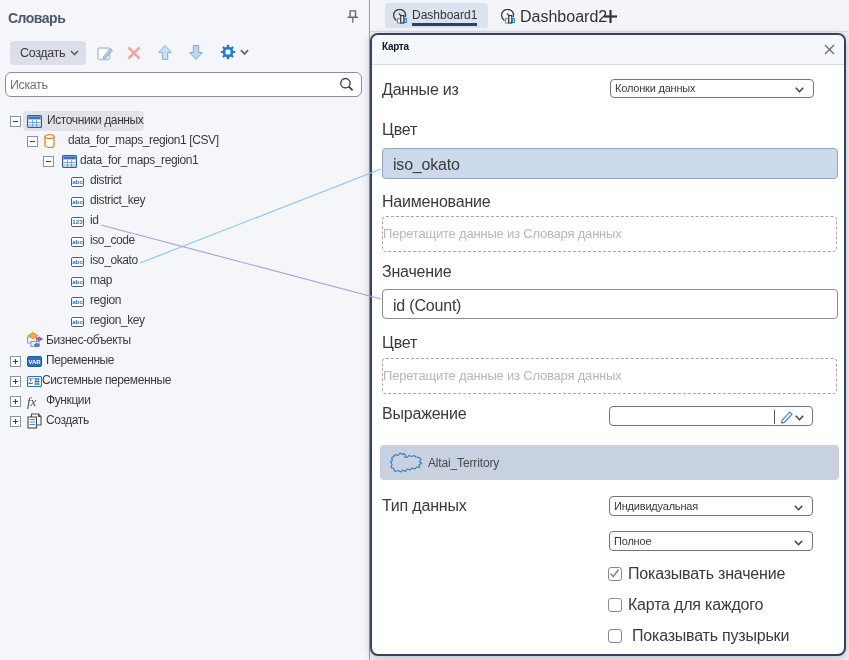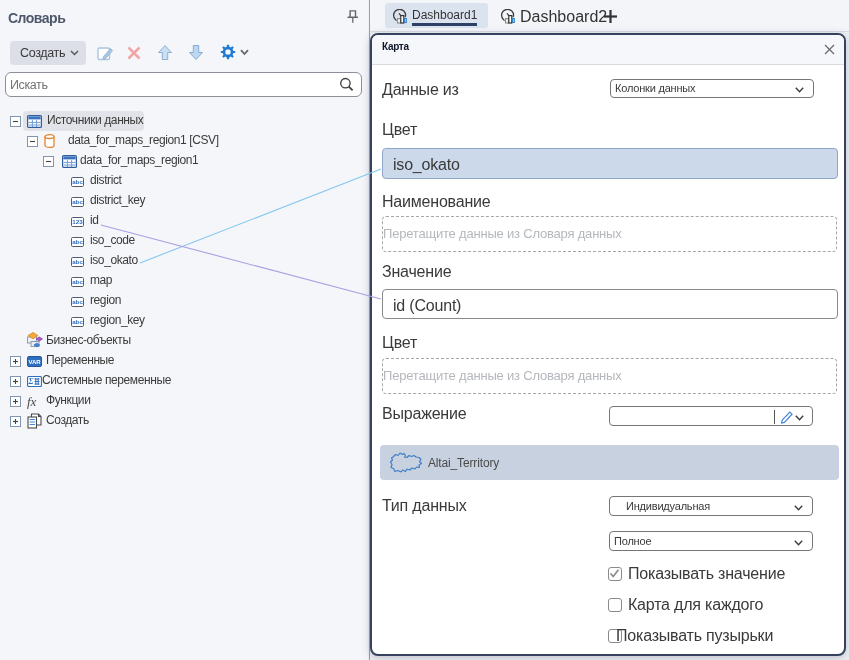--- a/index.html
+++ b/index.html
@@ -272,37 +272,37 @@
     <svg class="abs" style="right:8px;top:7.5px" width="9" height="6" viewBox="0 0 9 6">
         <polyline points="0.8,0.8 4.5,4.7 8.2,0.8" fill="none" stroke="#3c3c3c" stroke-width="1.4"></polyline>
       </svg>
   </div>
   <div class="abs" style="left:8px;top:410px;width:459px;height:35px;background:#c7d1e0;border-radius:4px"></div>
   <svg class="abs" style="left:17px;top:416px" width="34" height="23" viewBox="0 0 34 23">
     <path d="M4,6 L6.5,3.5 L9,4.5 L11,2 L13.5,3.5 L15,2.5 L16.5,4.5 L15.5,6 L18,6.5 L20,4.5 L22.5,5.5 L25,4.5 L27,6 L30,6.5 L32,8.5 L30.5,10.5 L32.5,12.5 L30,14 L30.5,16.5 L27.5,16 L26,18 L23,17 L21,19 L18,18 L16.5,20.5 L13.5,19 L12,21 L9,19.5 L6,20.5 L4.5,17.5 L2,16.5 L3,13.5 L1.5,11 L3.5,9 L2.5,7 Z" fill="none" stroke="#3e7fc6" stroke-width="1.2" stroke-linejoin="round"></path>
   </svg>
   <div class="abs" style="left:56px;top:421px;font-size:12px;letter-spacing:-0.15px;color:#4a4a4a">Altai_Territory</div>
   <div class="lbl" style="left:10px;top:462px">Тип данных</div>
-  <div class="dd" style="left:237px;top:461px;width:204px;height:20px;line-height:18px;padding-left:16px">Индивидуальная
+  <div class="dd" style="left:237px;top:461px;width:204px;height:20px;line-height:18px;padding-left:4px">Индивидуальная
     <svg class="abs" style="right:9px;top:7.5px" width="9" height="6" viewBox="0 0 9 6">
         <polyline points="0.8,0.8 4.5,4.7 8.2,0.8" fill="none" stroke="#3c3c3c" stroke-width="1.4"></polyline>
       </svg>
   </div>
   <div class="dd" style="left:237px;top:496px;width:204px;height:20px;line-height:18px;padding-left:4px">Полное
     <svg class="abs" style="right:9px;top:7.5px" width="9" height="6" viewBox="0 0 9 6">
         <polyline points="0.8,0.8 4.5,4.7 8.2,0.8" fill="none" stroke="#3c3c3c" stroke-width="1.4"></polyline>
       </svg>
   </div>
   <div class="cb" style="left:236px;top:532px">
       <svg width="11" height="11" viewBox="0 0 11 11" style="margin:0 0 0 0">
         <polyline points="1.5,5.5 4.2,8.5 9.5,1.8" fill="none" stroke="#8a8a8a" stroke-width="1.7"></polyline>
       </svg>
     </div>
   <div class="lbl" style="left:256px;top:530px">Показывать значение</div>
   <div class="cb" style="left:236px;top:563px"></div>
   <div class="lbl" style="left:256px;top:561px">Карта для каждого</div>
   <div class="cb" style="left:236px;top:594px"></div>
-  <div class="lbl" style="left:244px;top:592px">Показывать пузырьки</div>
+  <div class="lbl" style="left:260px;top:592px">Показывать пузырьки</div>
 </div>
 <svg class="abs" style="left:0;top:0;pointer-events:none" width="849" height="660" viewBox="0 0 849 660">
   <path d="M140 263 L381 169" fill="none" stroke="#85c6ef" stroke-width="1.1"></path>
   <path d="M101 225 L381 299" fill="none" stroke="#ab9fe3" stroke-width="1.1"></path>
 </svg>
 
 </body></html>

